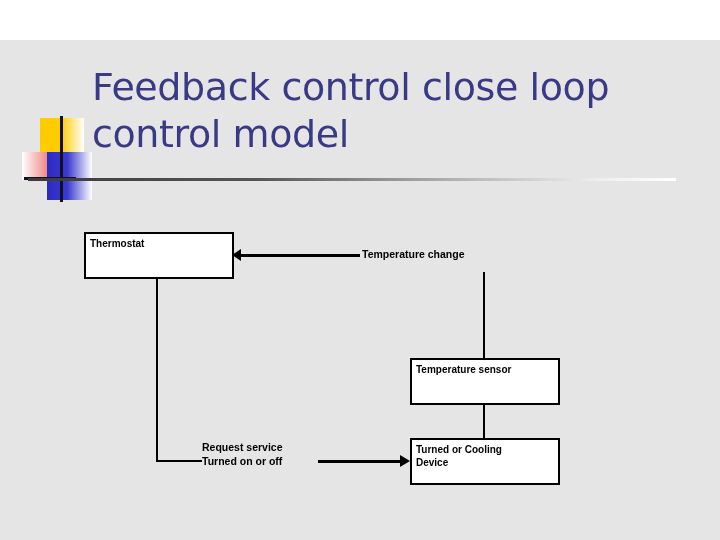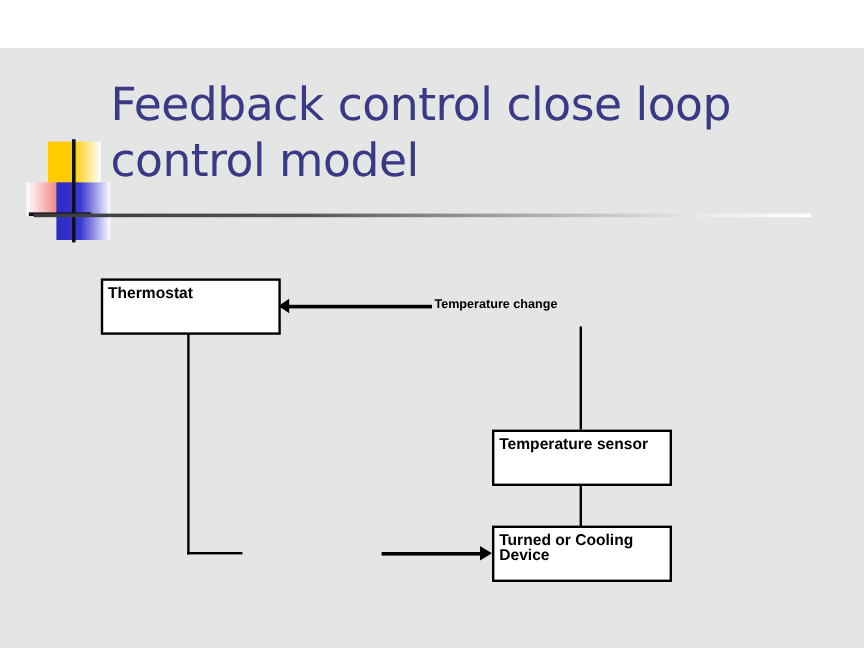--- a/index.html
+++ b/index.html
@@ -107,21 +107,21 @@
   }
   .node-box {
     position: absolute;
     box-sizing: border-box;
     border: 2px solid #000000;
     background: #ffffff;
   }
   .node-label {
     position: absolute;
     font-family: "Liberation Sans", sans-serif;
-    font-size: 13px;
+    font-size: 10px;
     line-height: 13px;
     font-weight: bold;
     color: #000000;
     white-space: pre-line;
   }
   .free-label {
     position: absolute;
     font-family: "Liberation Sans", sans-serif;
     font-size: 10.5px;
     line-height: 13.5px;
@@ -213,20 +213,22 @@
     <div class="node-label" id="lbl-thermostat">Thermostat</div>
 
     <div class="node-box" id="box-sensor"></div>
     <div class="node-label" id="lbl-sensor">Temperature sensor</div>
 
     <div class="node-box" id="box-device"></div>
     <div class="node-label" id="lbl-device">Turned or Cooling
 Device</div>
 
     <div class="free-label" id="lbl-temp-change">Temperature change</div>
+    <div class="free-label" id="lbl-request">Request service
+Turned on or off</div>
 
     <div class="conn" id="conn-sensor-to-thermo"></div>
     <div id="arrow-left"></div>
 
     <div class="conn" id="conn-down-to-sensor"></div>
     <div class="conn" id="conn-sensor-device"></div>
 
     <div class="conn" id="conn-thermo-down"></div>
     <div class="conn" id="conn-thermo-right"></div>
 

